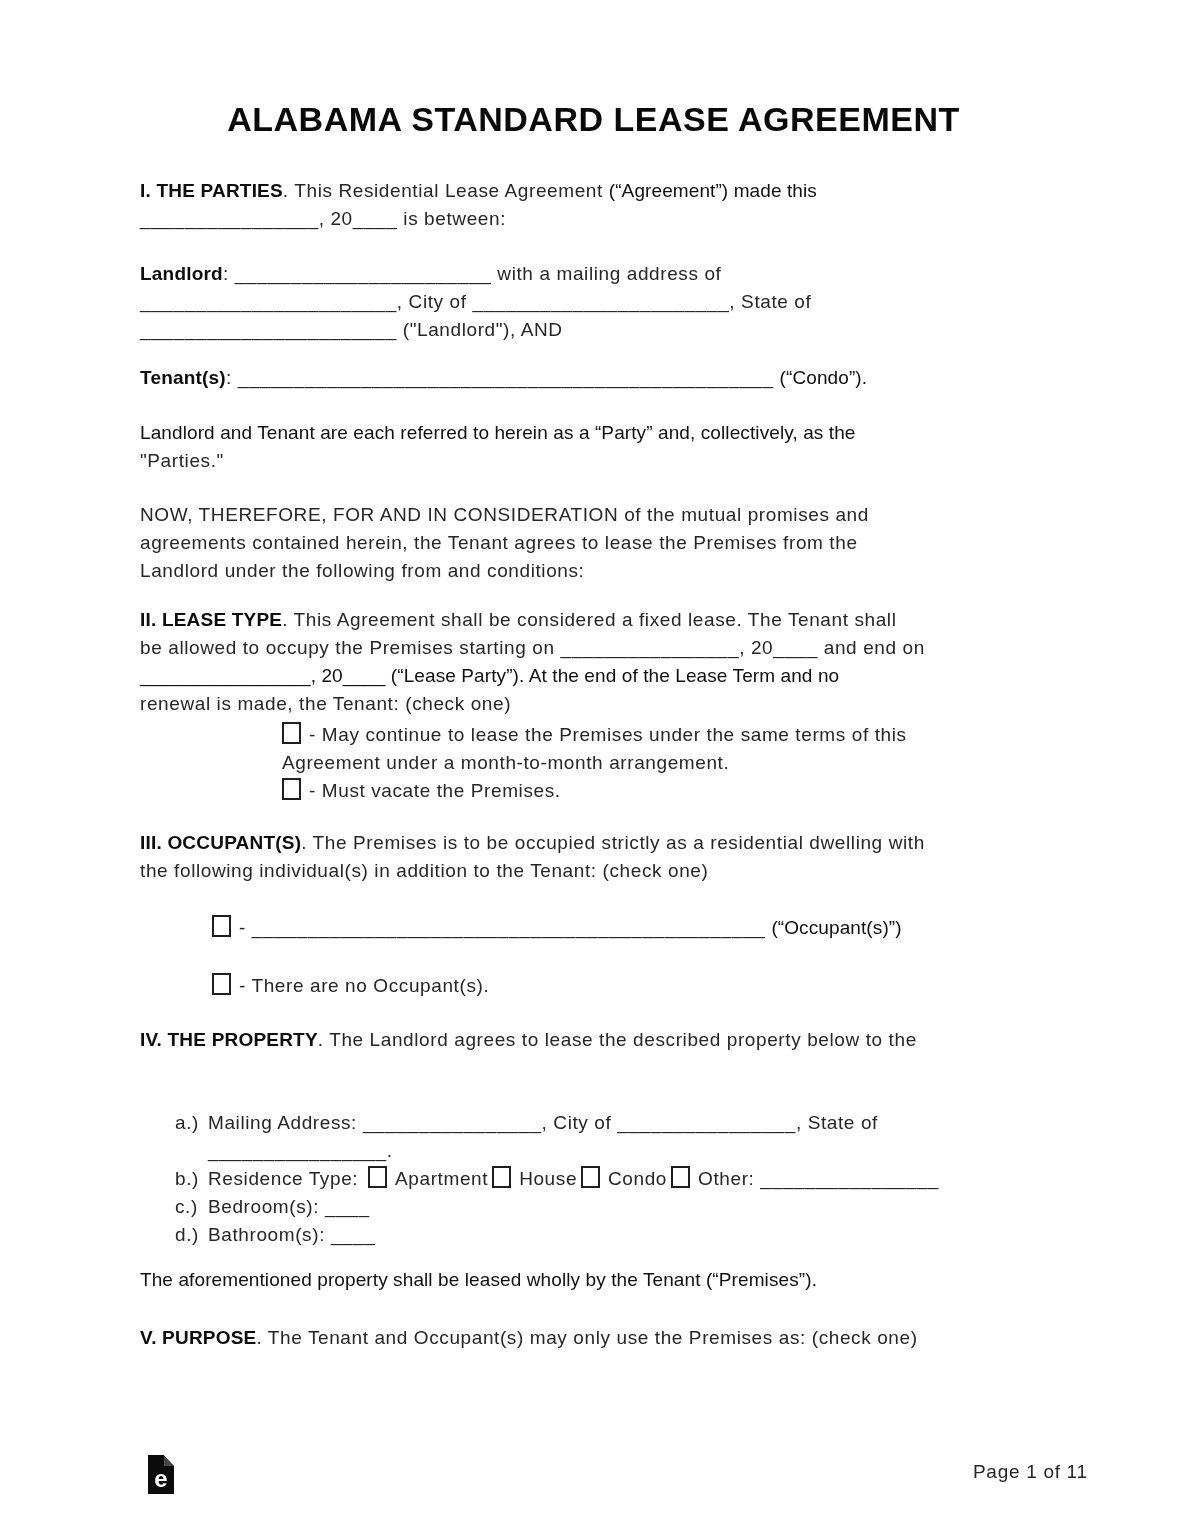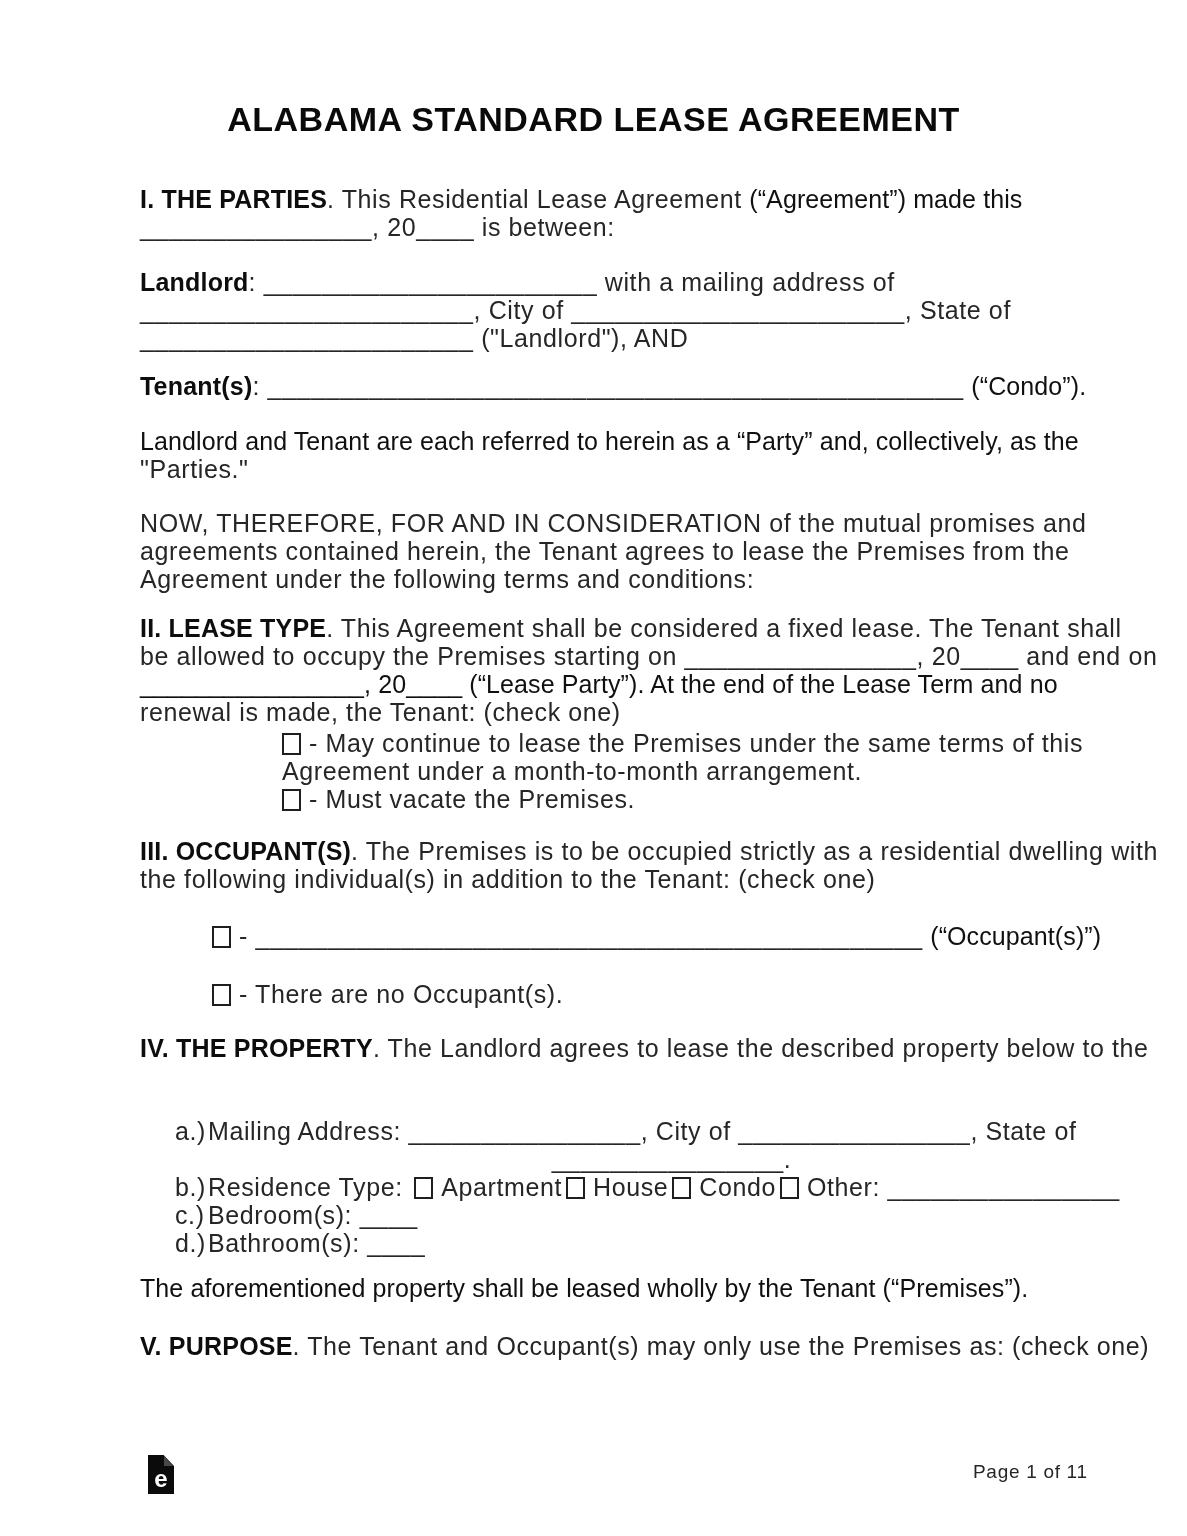--- a/index.html
+++ b/index.html
@@ -4,35 +4,35 @@
 <style>
   html,body{margin:0;padding:0;background:#ffffff;}
   .page{
     position:relative;width:1187px;height:1536px;background:#ffffff;
     font-family:"Liberation Sans",sans-serif;color:#1a1a1a;overflow:hidden;
   }
   .title{
     position:absolute;top:100px;left:0;width:100%;margin:0;text-align:center;
     font-size:34px;font-weight:bold;letter-spacing:.5px;color:#0a0a0a;
   }
-  .block{position:absolute;left:140px;width:960px;font-size:25px;line-height:28px;margin-top:8px;}
+  .block{position:absolute;left:140px;width:960px;font-size:19px;line-height:28px;}
   .line{white-space:nowrap;}
   .b{font-weight:bold;color:#0d0d0d;letter-spacing:.2px;}
   .t{color:#262626;letter-spacing:.6px;}
   .r{color:#101010;letter-spacing:.1px;}
   .ind-lt{left:282px;}
   .ind-occ{left:212px;}
   .ind-prop{left:175px;}
   .cb{
     display:inline-block;width:15px;height:18px;border:2px solid #1f1f1f;
     background:#fff;vertical-align:-3px;margin-right:8px;box-sizing:content-box;
   }
   .cb.inl{margin:0 8px 0 4px;}
   .marker{display:inline-block;width:33px;}
-  .indent{padding-left:33px;text-align:center;}
+  .indent{padding-left:33px;}
   .logo{position:absolute;left:148px;top:1455px;width:26px;height:39px;}
   .logo-page{position:absolute;left:0;top:0;right:0;bottom:0;background:#0b0b0b;
     -webkit-clip-path:polygon(0 0,60% 0,100% 28%,100% 100%,0 100%);
     clip-path:polygon(0 0,60% 0,100% 28%,100% 100%,0 100%);}
   .logo-fold{position:absolute;right:1px;top:1px;width:9px;height:10px;background:#ffffff;
     -webkit-clip-path:polygon(0 0,100% 100%,0 100%);
     clip-path:polygon(0 0,100% 100%,0 100%);opacity:.25;}
   .logo-e{position:absolute;left:0;right:0;bottom:2px;text-align:center;color:#ffffff;
     font-weight:bold;font-size:24px;line-height:26px;}
   .pagenum{position:absolute;top:1461px;left:973px;font-size:19px;letter-spacing:.7px;color:#262626;}
@@ -60,21 +60,21 @@
   </div>
 
   <div class="block" style="top:419px">
     <div class="line"><span class="r">Landlord and Tenant are each referred to herein as a “Party” and, collectively, as the</span></div>
     <div class="line"><span class="t">"Parties."</span></div>
   </div>
 
   <div class="block" style="top:501px">
     <div class="line"><span class="t">NOW, THEREFORE, FOR AND IN CONSIDERATION of the mutual promises and</span></div>
     <div class="line"><span class="t">agreements contained herein, the Tenant agrees to lease the Premises from the</span></div>
-    <div class="line"><span class="t">Agreement under the following terms and conditions:</span></div>
+    <div class="line"><span class="t">Landlord under the following from and conditions:</span></div>
   </div>
 
   <div class="block" style="top:606px">
     <div class="line"><span class="b">II. LEASE TYPE</span><span class="t">. This Agreement shall be considered a fixed lease. The Tenant shall</span></div>
     <div class="line"><span class="t">be allowed to occupy the Premises starting on ________________, 20____ and end on</span></div>
     <div class="line"><span class="r">________________, 20____ (“Lease Party”). At the end of the Lease Term and no</span></div>
     <div class="line"><span class="t">renewal is made, the Tenant: (check one)</span></div>
   </div>
 
   <div class="block ind-lt" style="top:721px">

